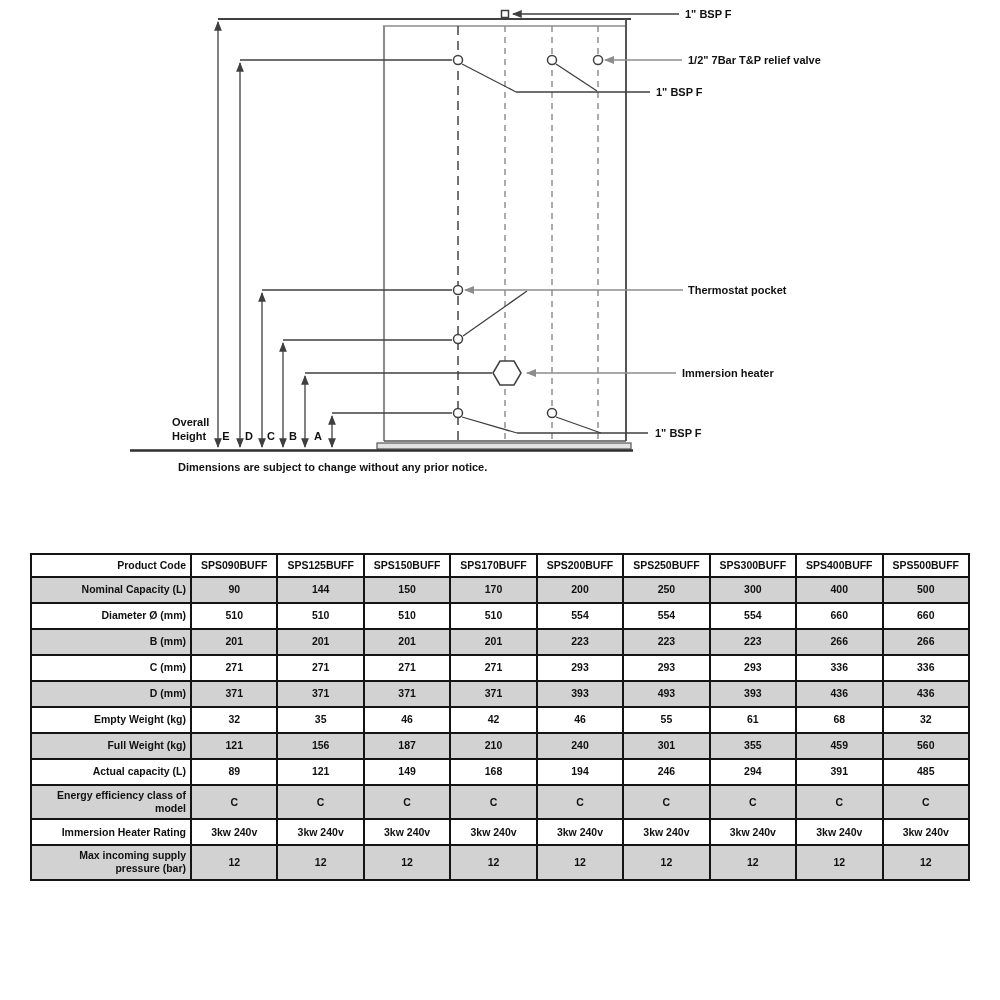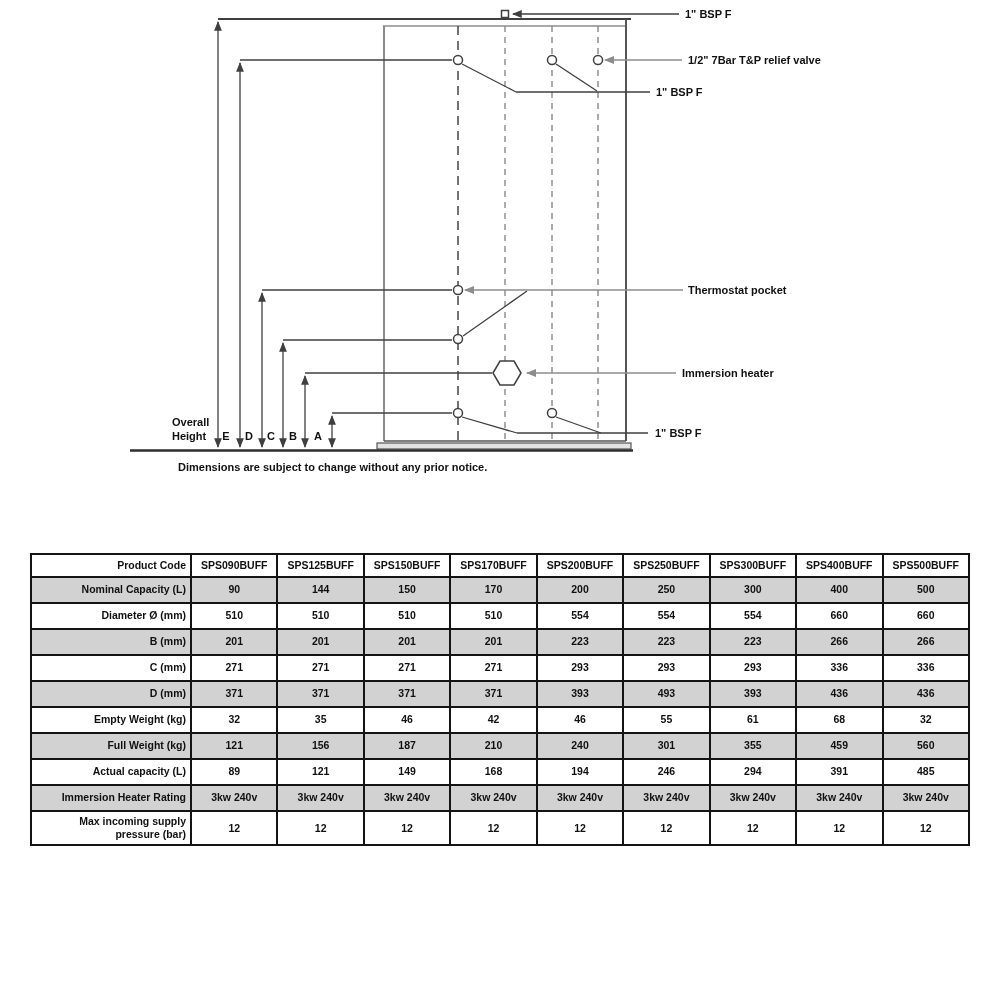--- a/index.html
+++ b/index.html
@@ -228,20 +228,32 @@
           <td>121</td>
           <td>149</td>
           <td>168</td>
           <td>194</td>
           <td>246</td>
           <td>294</td>
           <td>391</td>
           <td>485</td>
         </tr>
         <tr>
+          <td class="rowlabel">Energy efficiency class of model</td>
+          <td>C</td>
+          <td>C</td>
+          <td>C</td>
+          <td>C</td>
+          <td>C</td>
+          <td>C</td>
+          <td>C</td>
+          <td>C</td>
+          <td>C</td>
+        </tr>
+        <tr>
           <td class="rowlabel">Immersion Heater Rating</td>
           <td>3kw 240v</td>
           <td>3kw 240v</td>
           <td>3kw 240v</td>
           <td>3kw 240v</td>
           <td>3kw 240v</td>
           <td>3kw 240v</td>
           <td>3kw 240v</td>
           <td>3kw 240v</td>
           <td>3kw 240v</td>

